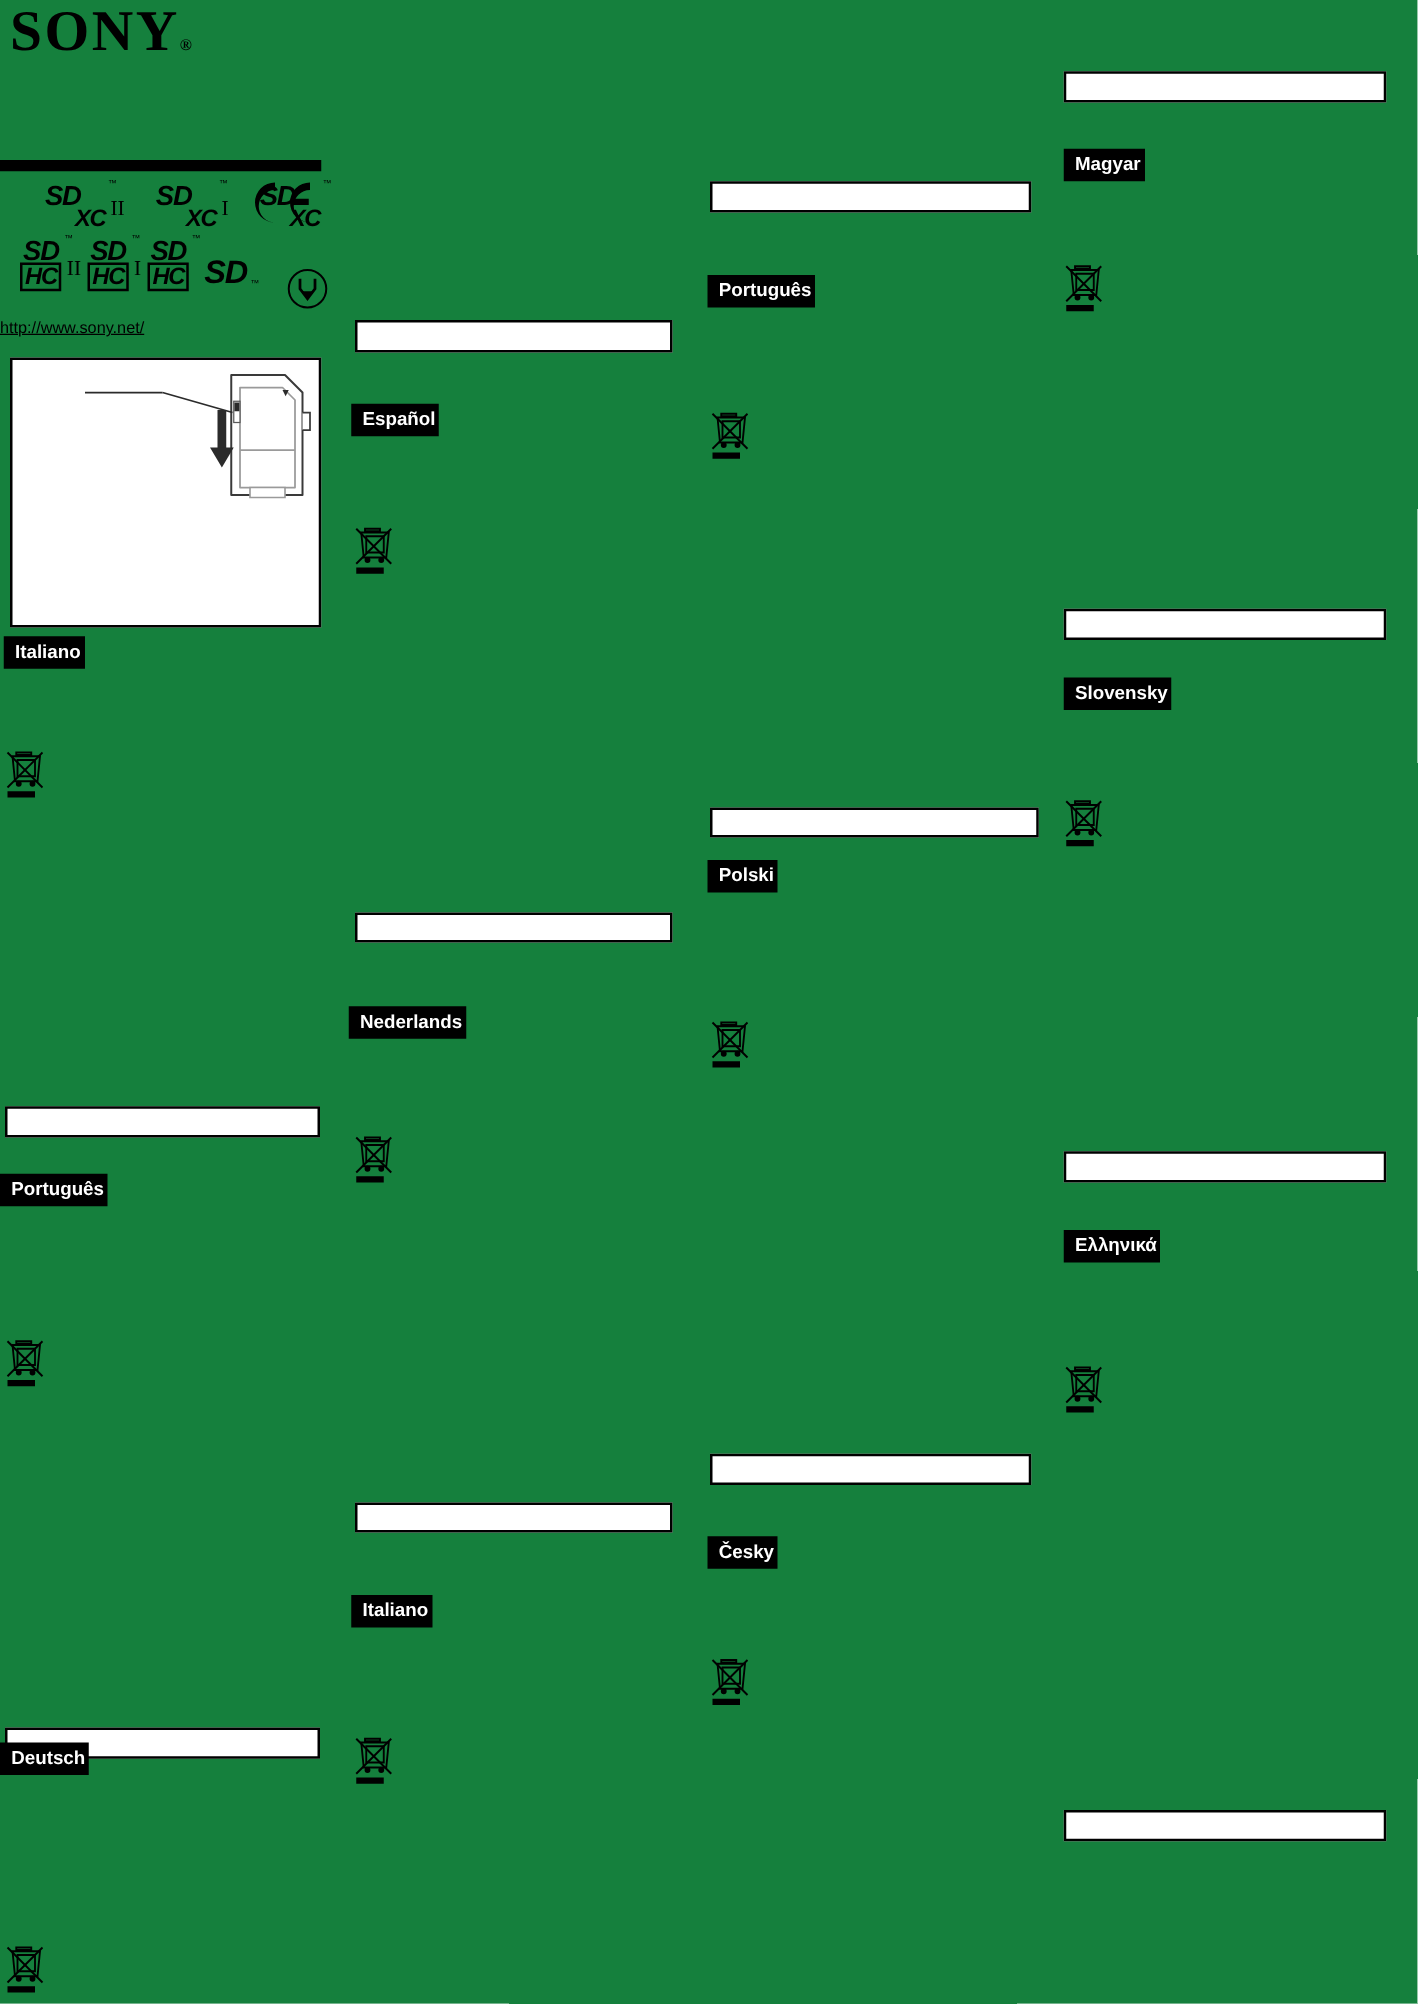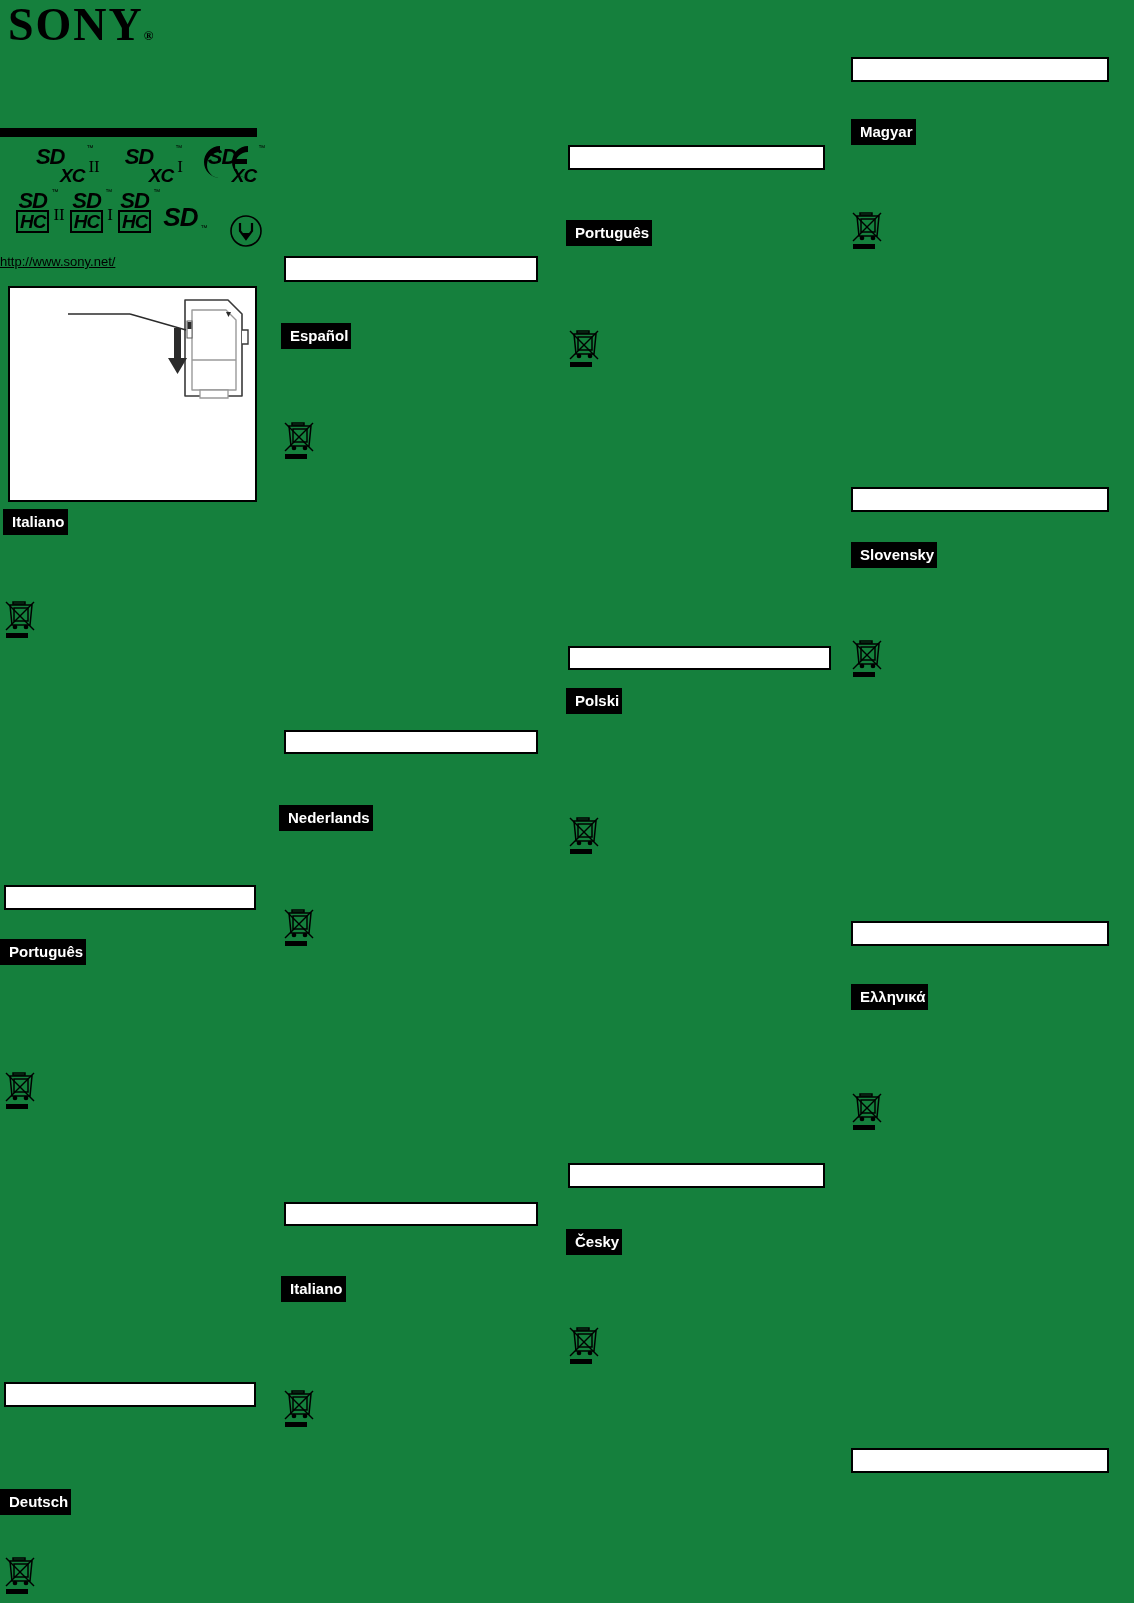--- a/index.html
+++ b/index.html
@@ -273,21 +273,21 @@
   <div class="title-box" style="left:568px; top:145px;  width:257px; height:25px;"></div>
   <div class="title-box" style="left:568px; top:646px;  width:263px; height:24px;"></div>
   <div class="title-box" style="left:568px; top:1163px; width:257px; height:25px;"></div>
   <div class="title-box" style="left:851px; top:57px;   width:258px; height:25px;"></div>
   <div class="title-box" style="left:851px; top:487px;  width:258px; height:25px;"></div>
   <div class="title-box" style="left:851px; top:921px;  width:258px; height:25px;"></div>
   <div class="title-box" style="left:851px; top:1448px; width:258px; height:25px;"></div>
 
   <div class="lang-badge" style="left:3px;   top:509px;">Italiano</div>
   <div class="lang-badge" style="left:0px;   top:939px;">Português</div>
-  <div class="lang-badge" style="left:0px;   top:1489px;">Deutsch</div>
+  <div class="lang-badge" style="left:0px;   top:1394px;">Deutsch</div>
   <div class="lang-badge" style="left:281px; top:323px;">Español</div>
   <div class="lang-badge" style="left:279px; top:805px;">Nederlands</div>
   <div class="lang-badge" style="left:281px; top:1276px;">Italiano</div>
   <div class="lang-badge" style="left:566px; top:220px;">Português</div>
   <div class="lang-badge" style="left:566px; top:688px;">Polski</div>
   <div class="lang-badge" style="left:566px; top:1229px;">Česky</div>
   <div class="lang-badge" style="left:851px; top:119px;">Magyar</div>
   <div class="lang-badge" style="left:851px; top:542px;">Slovensky</div>
   <div class="lang-badge" style="left:851px; top:984px;">Ελληνικά</div>
 

